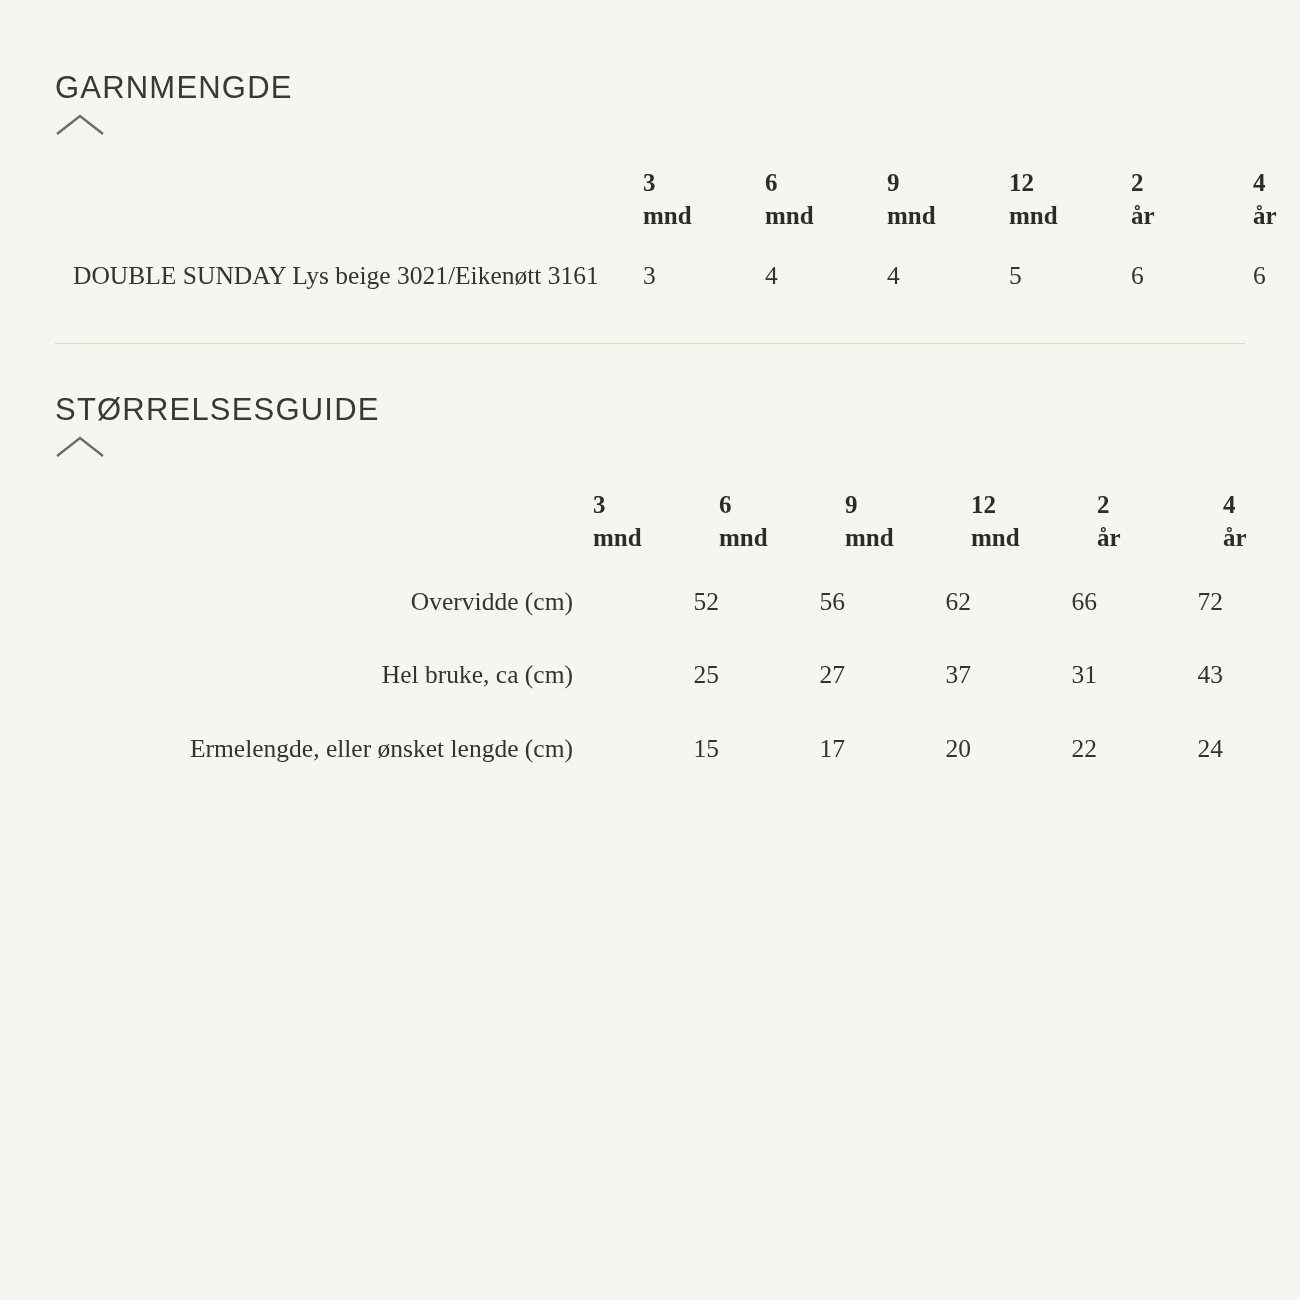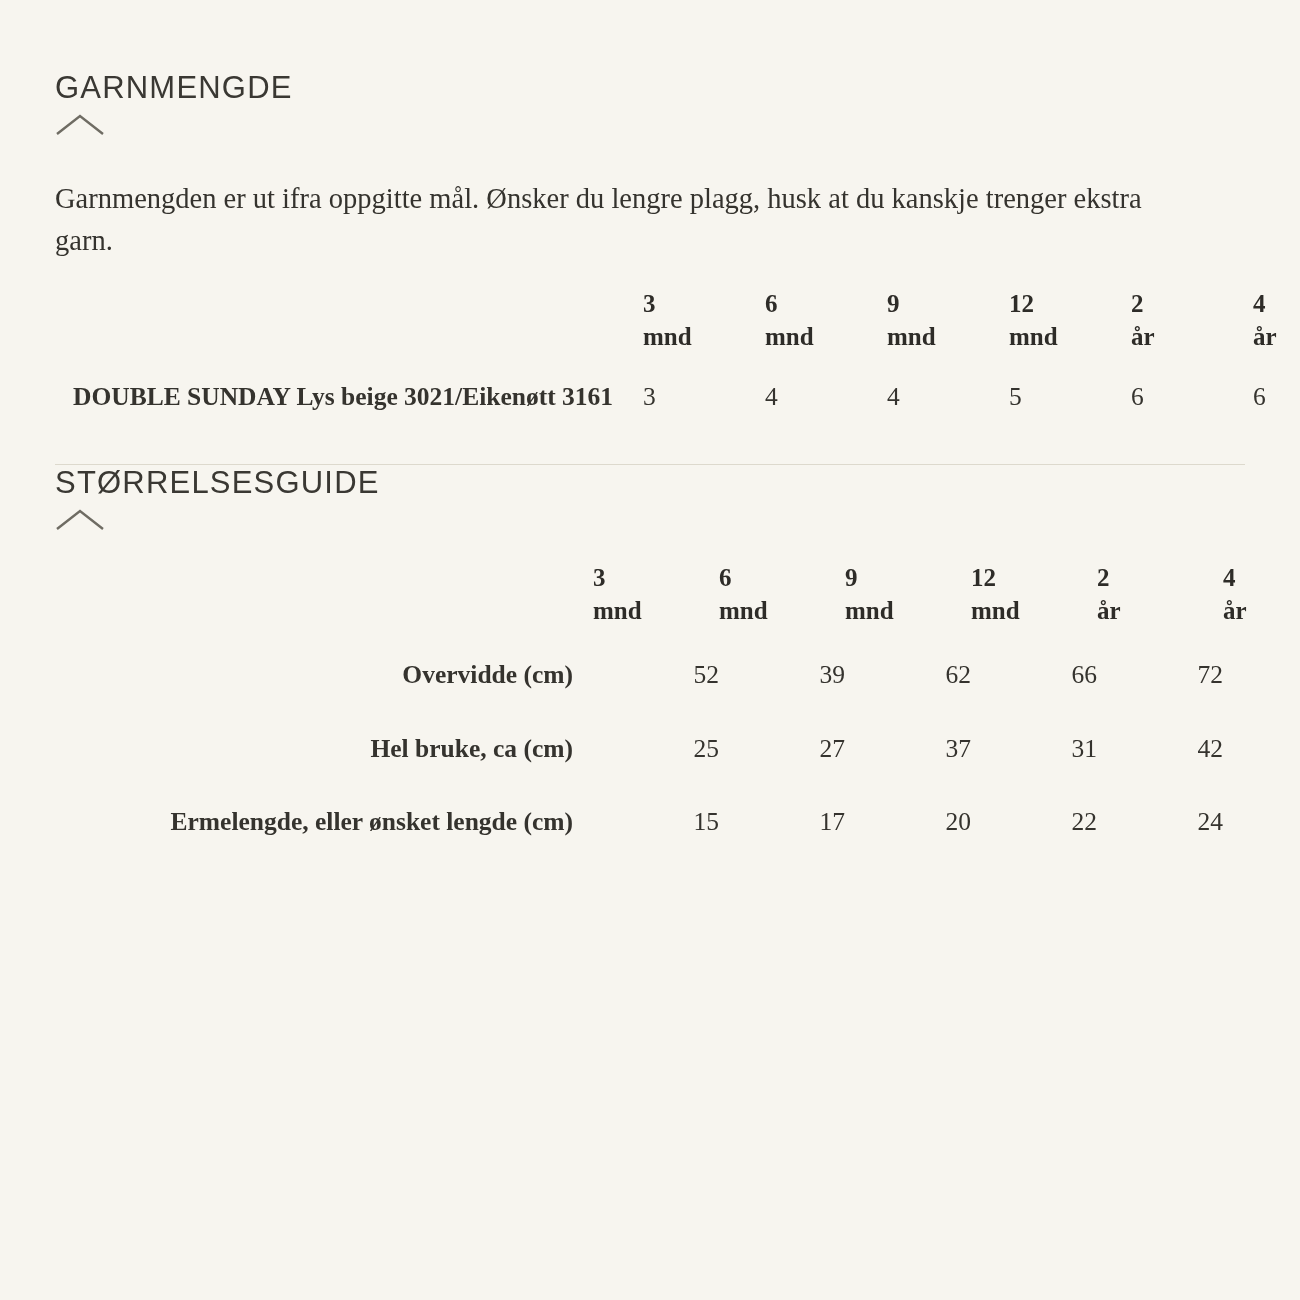--- a/index.html
+++ b/index.html
@@ -79,53 +79,52 @@
     display: block;
     max-width: 60px;
   }
   tbody td {
     font-size: 25.5px;
     line-height: 1.38;
     color: #35332e;
     padding-bottom: 30px;
   }
   tbody td.label-col {
-    font-weight: bold;
+    font-weight: normal;
     padding-right: 20px;
   }
   
   .yarn-table th.label-col, .yarn-table td.label-col { width: 570px; }
   .yarn-table th.num, .yarn-table td.num { width: 122px; }
   .yarn-table tbody td { padding-bottom: 0; }
 
   .divider {
     border: none;
     border-top: 1px solid #ddd9cd;
     margin: 50px 0 0 0;
   }
-  .section-2 { }
+  .section-2 { margin-top: 48px; }
   .size-table thead th { padding-bottom: 30px; }
   .size-table tbody td { padding-bottom: 38px; text-align: right; }
   .size-table th.label-col, .size-table td.label-col { width: 520px; }
   .size-table th.num, .size-table td.num { width: 126px; }
 </style>
 </head>
 <body>
 
 <div class="page">
 
   <section>
     <h2 class="section-title">GARNMENGDE</h2>
     <span class="chevron">
       <svg viewBox="0 0 54 30" width="54" height="30" aria-hidden="true">
         <polyline points="4,24 27,6 50,24" fill="none" stroke="#6f6c63" stroke-width="2.4"></polyline>
       </svg>
     </span>
 
-    <p class="intro">Garnmengden er ut ifra oppgitte mål. Ønsker du lengre plagg, husk at du kanskje trenger ekstra garn.</p>
 
     <div class="tbl-wrap">
       <table class="yarn-table">
         <thead>
           <tr>
             <th class="label-col"></th>
             <th class="num">
               <span class="hdr"><span>3</span><br><span>mnd</span></span>
             </th>
             <th class="num">
@@ -193,33 +192,33 @@
             </th>
             <th class="num last">
               <span class="hdr"><span>4</span><br><span>år</span></span>
             </th>
           </tr>
         </thead>
         <tbody>
           <tr>
             <td class="label-col">Overvidde (cm)</td>
             <td class="num">52</td>
-            <td class="num">39</td>
+            <td class="num">56</td>
             <td class="num">62</td>
             <td class="num">66</td>
             <td class="num">72</td>
             <td class="num last">76</td>
           </tr>
           <tr>
             <td class="label-col">Hel bruke, ca (cm)</td>
             <td class="num">25</td>
             <td class="num">27</td>
             <td class="num">37</td>
             <td class="num">31</td>
-            <td class="num">42</td>
+            <td class="num">43</td>
             <td class="num last">36</td>
           </tr>
           <tr>
             <td class="label-col">Ermelengde, eller ønsket lengde (cm)</td>
             <td class="num">15</td>
             <td class="num">17</td>
             <td class="num">20</td>
             <td class="num">22</td>
             <td class="num">24</td>
             <td class="num last">26</td>

